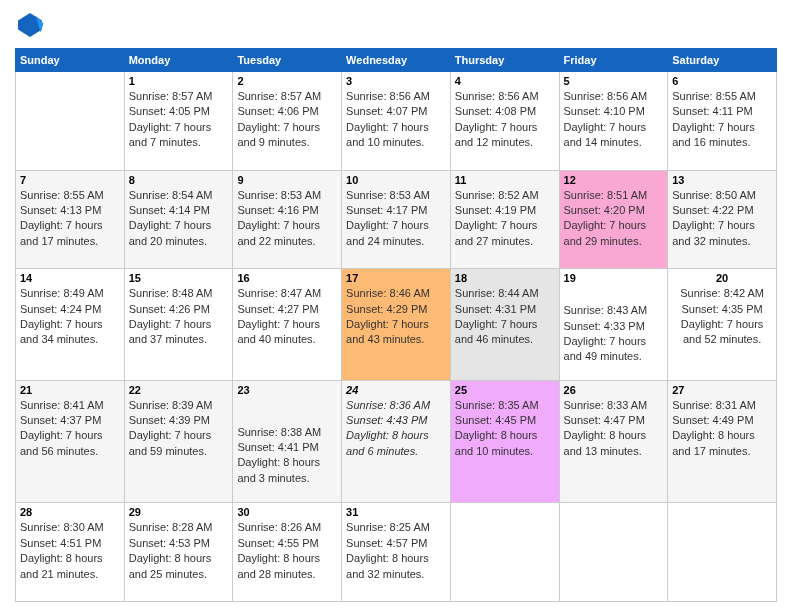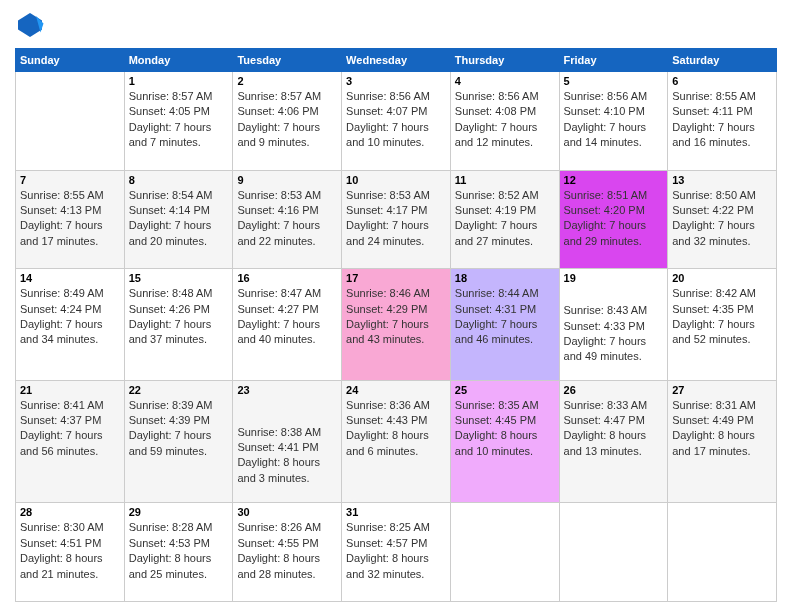--- a/index.html
+++ b/index.html
@@ -205,21 +205,21 @@
 Daylight: 7 hours
 and 24 minutes.</div>
           </td>
           <td style="background-color: rgb(245, 245, 245);">
             <span class="day-number">11</span>
             <div class="day-info" style="white-space: pre-line;">Sunrise: 8:52 AM
 Sunset: 4:19 PM
 Daylight: 7 hours
 and 27 minutes.</div>
           </td>
-          <td style="background-color: #d946ef; margin-top: 48px;">
+          <td style="background-color: #f9a8d4; margin-top: 48px;">
             <span class="day-number">12</span>
             <div class="day-info" style="white-space: pre-line;">Sunrise: 8:51 AM
 Sunset: 4:20 PM
 Daylight: 7 hours
 and 29 minutes.</div>
           </td>
           <td style="background-color: rgb(245, 245, 245); margin-left: 48px;">
             <span class="day-number">13</span>
             <div class="day-info" style="white-space: pre-line;">Sunrise: 8:50 AM
 Sunset: 4:22 PM
@@ -242,42 +242,42 @@
 Daylight: 7 hours
 and 37 minutes.</div>
           </td>
           <td style="background-color: rgb(255, 255, 255);">
             <span class="day-number">16</span>
             <div class="day-info" style="white-space: pre-line;">Sunrise: 8:47 AM
 Sunset: 4:27 PM
 Daylight: 7 hours
 and 40 minutes.</div>
           </td>
-          <td style="background-color: #f9a8d4;">
+          <td style="background-color: #fdba74;">
             <span class="day-number">17</span>
             <div class="day-info" style="white-space: pre-line;">Sunrise: 8:46 AM
 Sunset: 4:29 PM
 Daylight: 7 hours
 and 43 minutes.</div>
           </td>
-          <td style="background-color: #c4b5fd;">
+          <td style="background-color: #e5e5e5;">
             <span class="day-number">18</span>
             <div class="day-info" style="white-space: pre-line;">Sunrise: 8:44 AM
 Sunset: 4:31 PM
 Daylight: 7 hours
 and 46 minutes.</div>
           </td>
           <td style="background-color: rgb(255, 255, 255);">
             <span class="day-number">19</span>
             <div class="day-info" style="white-space: pre-line; margin-top: 19px;">Sunrise: 8:43 AM
 Sunset: 4:33 PM
 Daylight: 7 hours
 and 49 minutes.</div>
           </td>
-          <td style="background-color: rgb(255, 255, 255);">
+          <td style="background-color: rgb(255, 255, 255); text-align: center;">
             <span class="day-number">20</span>
             <div class="day-info" style="white-space: pre-line;">Sunrise: 8:42 AM
 Sunset: 4:35 PM
 Daylight: 7 hours
 and 52 minutes.</div>
           </td>
         </tr>
         <tr>
           <td style="background-color: rgb(245, 245, 245);">
             <span class="day-number">21</span>
@@ -293,21 +293,21 @@
 Daylight: 7 hours
 and 59 minutes.</div>
           </td>
           <td style="background-color: rgb(245, 245, 245);">
             <span class="day-number">23</span>
             <div class="day-info" style="white-space: pre-line; margin-top: 29px;">Sunrise: 8:38 AM
 Sunset: 4:41 PM
 Daylight: 8 hours
 and 3 minutes.</div>
           </td>
-          <td style="background-color: rgb(245, 245, 245);">
+          <td style="background-color: rgb(245, 245, 245); font-style: italic;">
             <span class="day-number">24</span>
             <div class="day-info" style="white-space: pre-line;">Sunrise: 8:36 AM
 Sunset: 4:43 PM
 Daylight: 8 hours
 and 6 minutes.</div>
           </td>
           <td style="background-color: #f0abfc;">
             <span class="day-number">25</span>
             <div class="day-info" style="white-space: pre-line;">Sunrise: 8:35 AM
 Sunset: 4:45 PM

